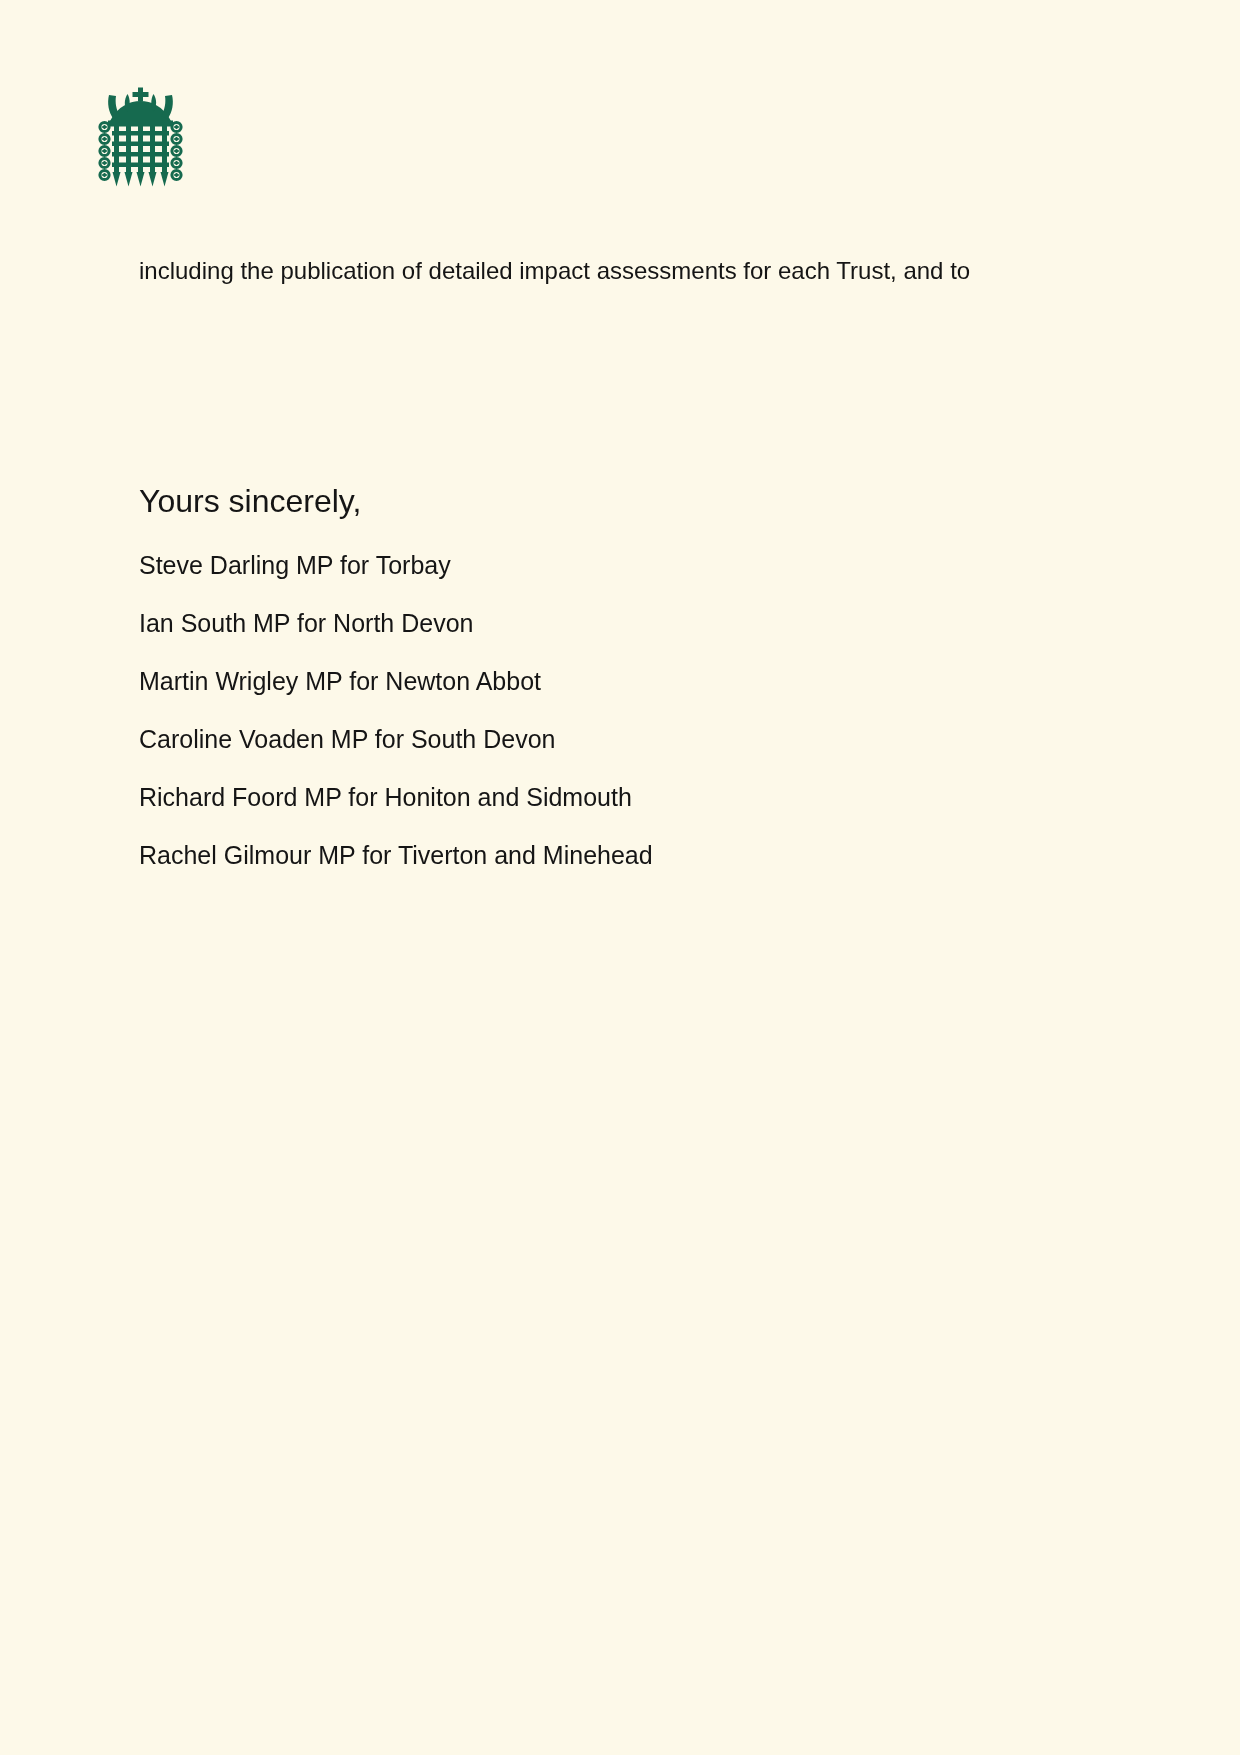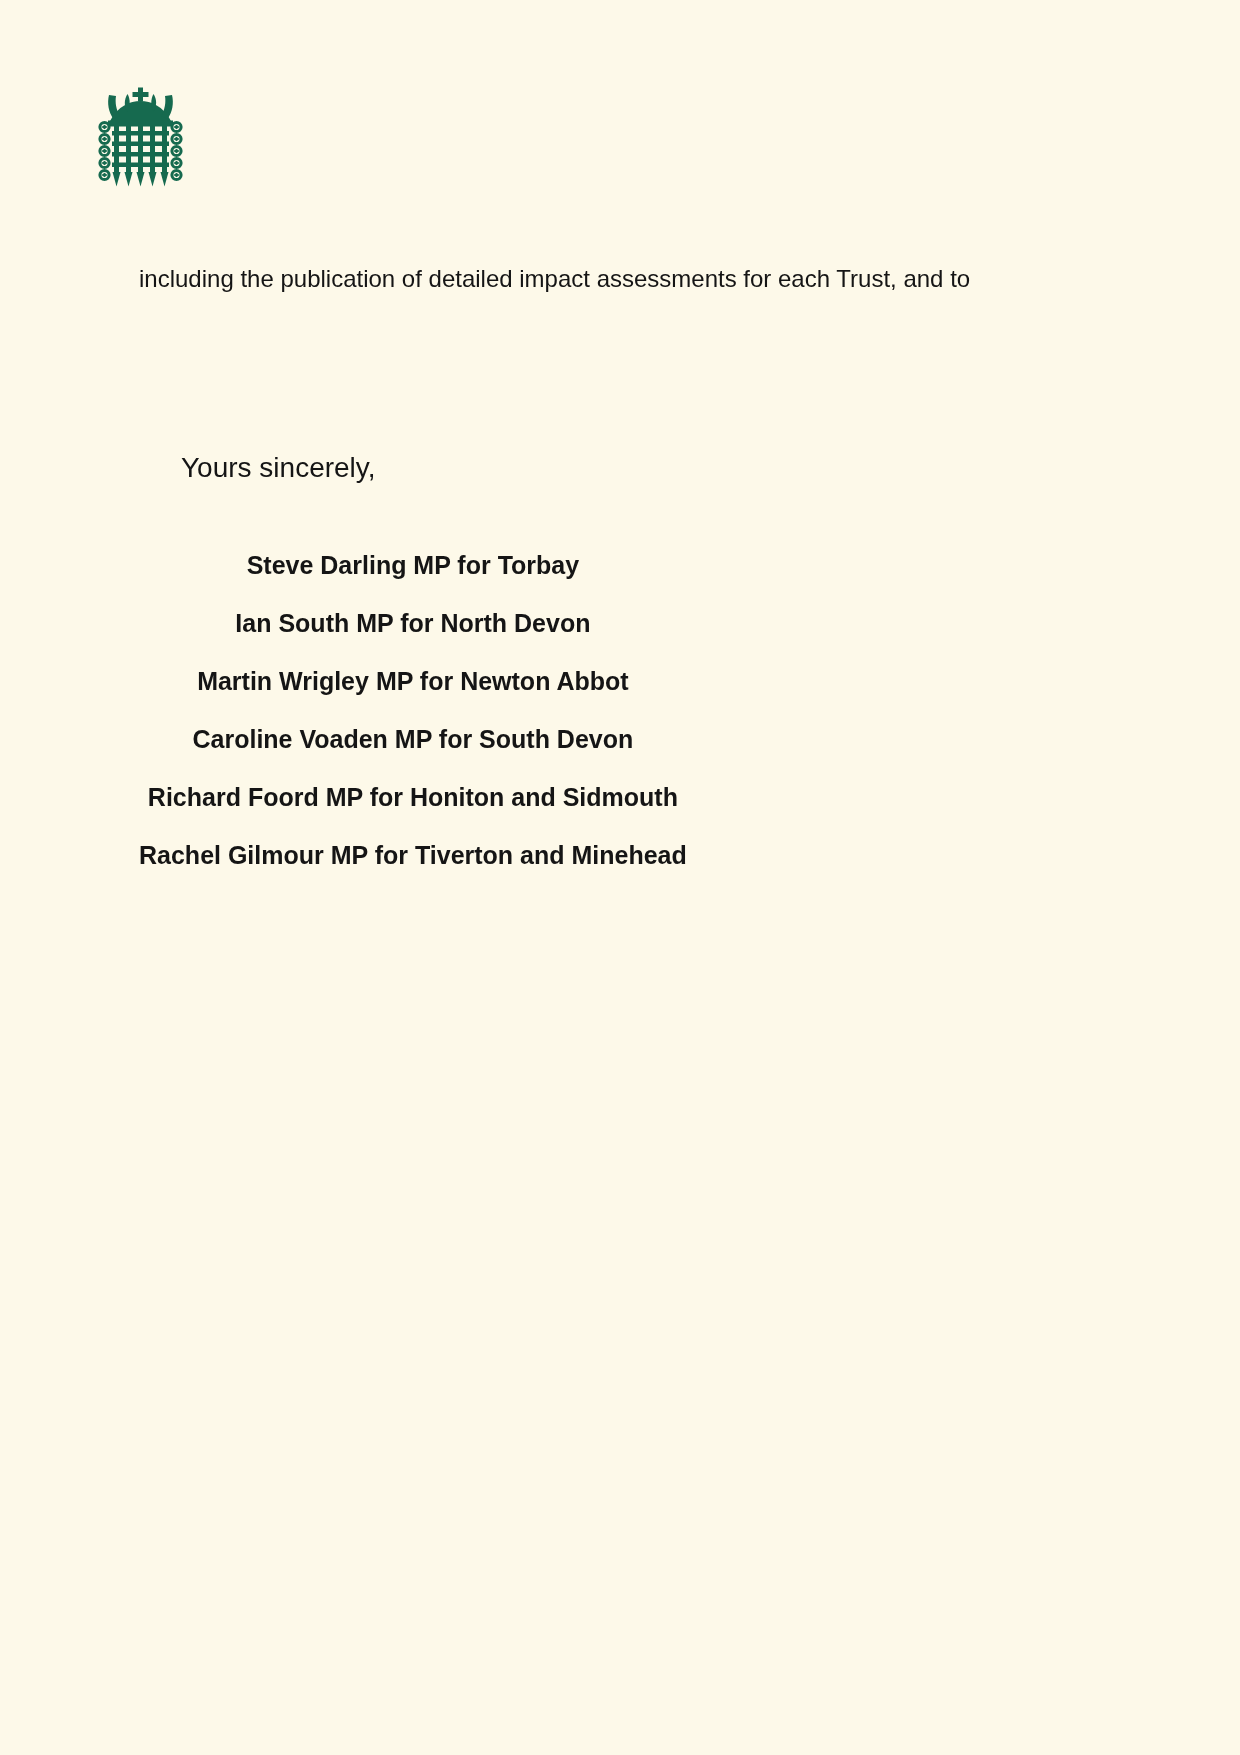--- a/index.html
+++ b/index.html
@@ -18,46 +18,44 @@
     left: 98px;
     top: 87px;
     width: 85px;
     height: 104px;
     color: var(--logo-green, #166A4F);
   }
   .logo svg { display: block; width: 100%; height: 100%; }
   .para {
     position: absolute;
     left: 139px;
-    top: 264px;
+    top: 256px;
     font-size: 24px;
     line-height: 30px;
     white-space: nowrap;
   }
   .closing {
     position: absolute;
     left: 139px;
-    top: 453px;
-    font-size: 28px;
+    top: 486px;
+    font-size: 32px;
     line-height: 30px;
     white-space: nowrap;
-    margin-left: 42px;
   }
   .sigs {
     position: absolute;
     left: 139px;
     top: 551px;
   }
   .sig {
     font-size: 25px;
-    font-weight: 700;
+    font-weight: 400;
     line-height: 28px;
     margin-bottom: 30px;
     white-space: nowrap;
-    text-align: center;
   }
 </style>
 </head>
 <body>
 
 <div class="page">
 
   <div class="logo">
     <svg viewBox="0 0 85 104" xmlns="http://www.w3.org/2000/svg" fill="currentColor">
 

